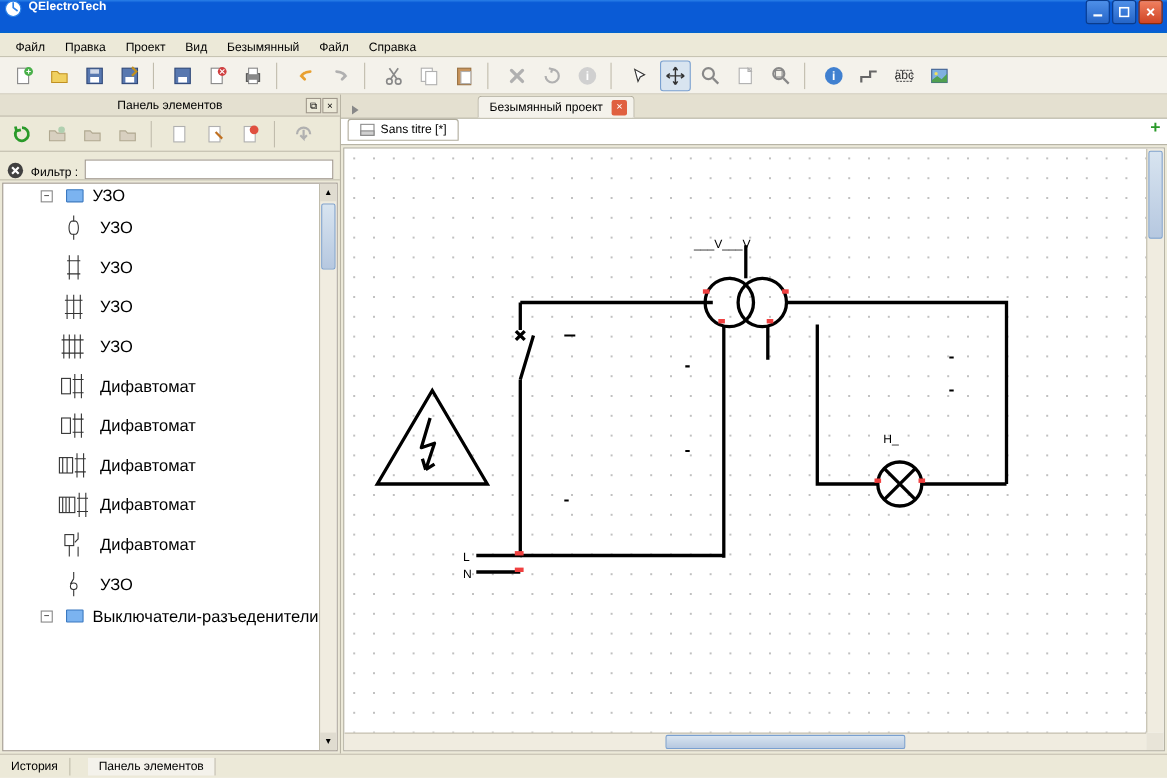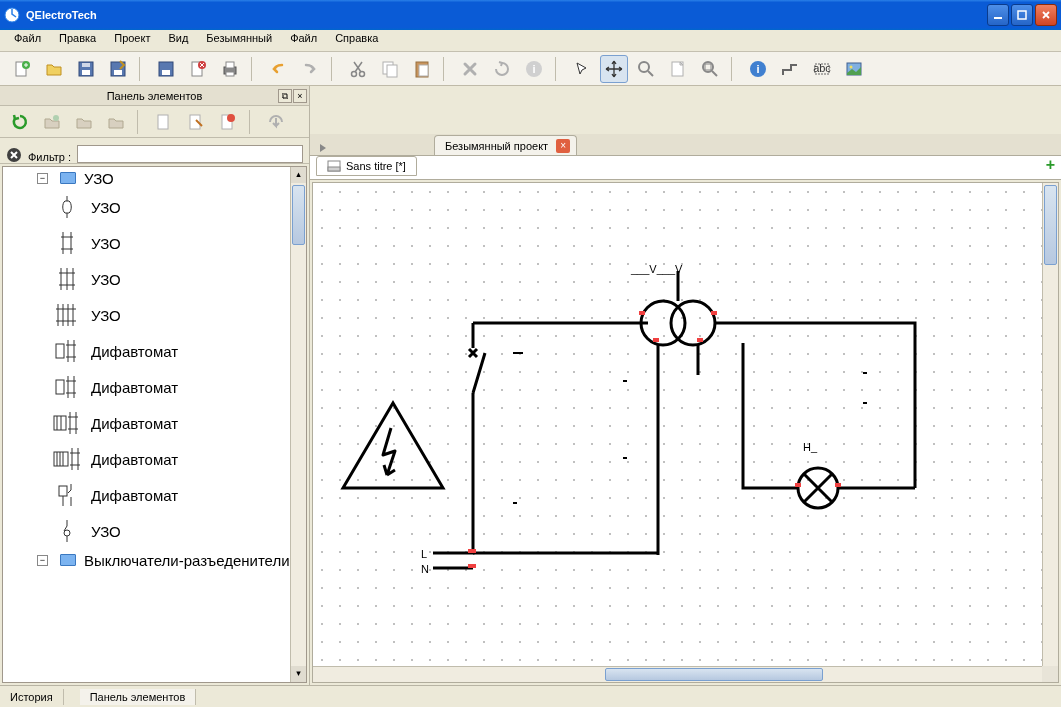--- a/index.html
+++ b/index.html
@@ -1,28 +1,28 @@
 <!DOCTYPE html>
 <html><head>
 <meta charset="utf-8">
 <style>
 * { margin:0; padding:0; box-sizing:border-box; font-family:"Tahoma","Segoe UI",sans-serif; font-size:11px; }
 body { background:#ece9d8; width:1061px; height:707px; overflow:hidden; position:relative; }
 
 
-.titlebar { height:30px; background:linear-gradient(to bottom,#2a80e8 0%,#0a5bd6 8%,#0a5bd6 50%,#0a5bd6 92%,#06c 100%); display:flex; align-items:center; padding:0 4px; color:#fff; font-weight:bold; font-size:13px; }
+.titlebar { height:30px; background:linear-gradient(to bottom,#2a80e8 0%,#0a5bd6 8%,#0a5bd6 50%,#0a5bd6 92%,#06c 100%); display:flex; padding:0 4px; color:#fff; font-weight:bold; font-size:13px; }
 .titlebar .icon { width:16px; height:16px; margin-right:6px; display:inline-flex; align-items:center; justify-content:center; }
 .titlebar .spacer { flex:1; }
 .winbtns { display:flex; gap:2px; }
 .winbtn { width:22px; height:22px; border-radius:3px; display:flex; align-items:center; justify-content:center; font-weight:bold; color:#fff; cursor:pointer; }
 .winbtn.min,.winbtn.max { background:linear-gradient(to bottom,#4e8fe8,#2565c8); border:1px solid #0a3b8c; }
 .winbtn.close { background:linear-gradient(to bottom,#f08060,#d04525); border:1px solid #8c2a0a; }
 
 
-.menubar { height:22px; background:#ece9d8; border-bottom:1px solid #c4c0b0; display:flex; align-items:flex-start; padding:0 6px; gap:2px; }
+.menubar { height:22px; background:#ece9d8; border-bottom:1px solid #c4c0b0; display:flex; align-items:flex-end; padding:0 6px; gap:2px; }
 .menuitem { padding:2px 8px; cursor:pointer; }
 
 
 .toolbar { height:34px; background:#f4f2eb; border-bottom:1px solid #bfbaa8; display:flex; align-items:center; padding:0 8px; gap:4px; }
 .tbtn { width:28px; height:28px; display:flex; align-items:center; justify-content:center; border-radius:3px; cursor:pointer; }
 .tsep { width:6px; height:24px; border-left:1px solid #c0bcac; margin:0 3px; }
 
 
 .main { display:flex; height:calc(100% - 30px - 22px - 34px - 22px); }
 
@@ -39,21 +39,21 @@
 .tree .scrolltrack .thumb{ position:absolute; left:1px; right:1px; top:2px; height:60px; background:linear-gradient(#d8e4f0,#b6c8e0); border:1px solid #7aa0d0; border-radius:2px;}
 .tree .scrolltrack .arr{position:absolute; left:0; right:0; height:16px; background:#e0dcd0; text-align:center; line-height:14px; font-size:9px;}
 .node { display:flex; align-items:center; height:36px; padding-left:48px; gap:8px; cursor:pointer; }
 .node.folder { height:22px; padding-left:34px; }
 .node .sym { width:32px; height:28px; display:flex; align-items:center; justify-content:center; }
 .node .lbl { font-size:15px; }
 .exp { display:inline-block; width:11px; height:11px; border:1px solid #888; text-align:center; line-height:9px; font-size:9px; margin-right:4px; background:#fff; }
 .fld { width:16px; height:12px; background:#7bb3f0; border:1px solid #3a78c0; border-radius:1px; display:inline-block; }
 
 
-.right { flex:1; display:flex; flex-direction:column; background:#ece9d8;margin-top:48px; }
+.right { flex:1; display:flex; flex-direction:column; background:#ece9d8; }
 .tabrow { height:22px; background:#e4e0d0; display:flex; align-items:flex-end; position:relative; padding-left:6px; border-bottom:1px solid #b0ac9c; }
 .tab { height:20px; padding:0 10px; background:#f4f2eb; border:1px solid #b0ac9c; border-bottom:none; border-radius:4px 4px 0 0; display:flex; align-items:center; gap:6px; font-size:11px; cursor:pointer;}
 .tab.project { position:relative; margin-left:100px; padding-right:28px; }
 .tab .x { position:absolute; right:6px; width:14px; height:14px; background:#e06040; border-radius:2px; color:#fff; text-align:center; line-height:13px; font-size:10px; }
 .subtabrow { height:24px; background:#ffffff; display:flex; align-items:flex-start; padding-left:6px; position:relative; border-bottom:1px solid #b0ac9c;}
 .subtab { height:20px; padding:0 10px; background:#fff; border:1px solid #b0ac9c; border-radius:3px 3px 0 0; display:flex; align-items:center; gap:5px; font-size:11px;}
 .subtabrow .plusbtn { position:absolute; right:6px; color:#2a9a2a; font-size:16px; font-weight:bold; cursor:pointer;}
 
 .canvaswrap { flex:1; display:flex; overflow:hidden; }
 .canvas { flex:1; background:#fff; position:relative; overflow:hidden; border:1px solid #b0ac9c; margin:2px;}

